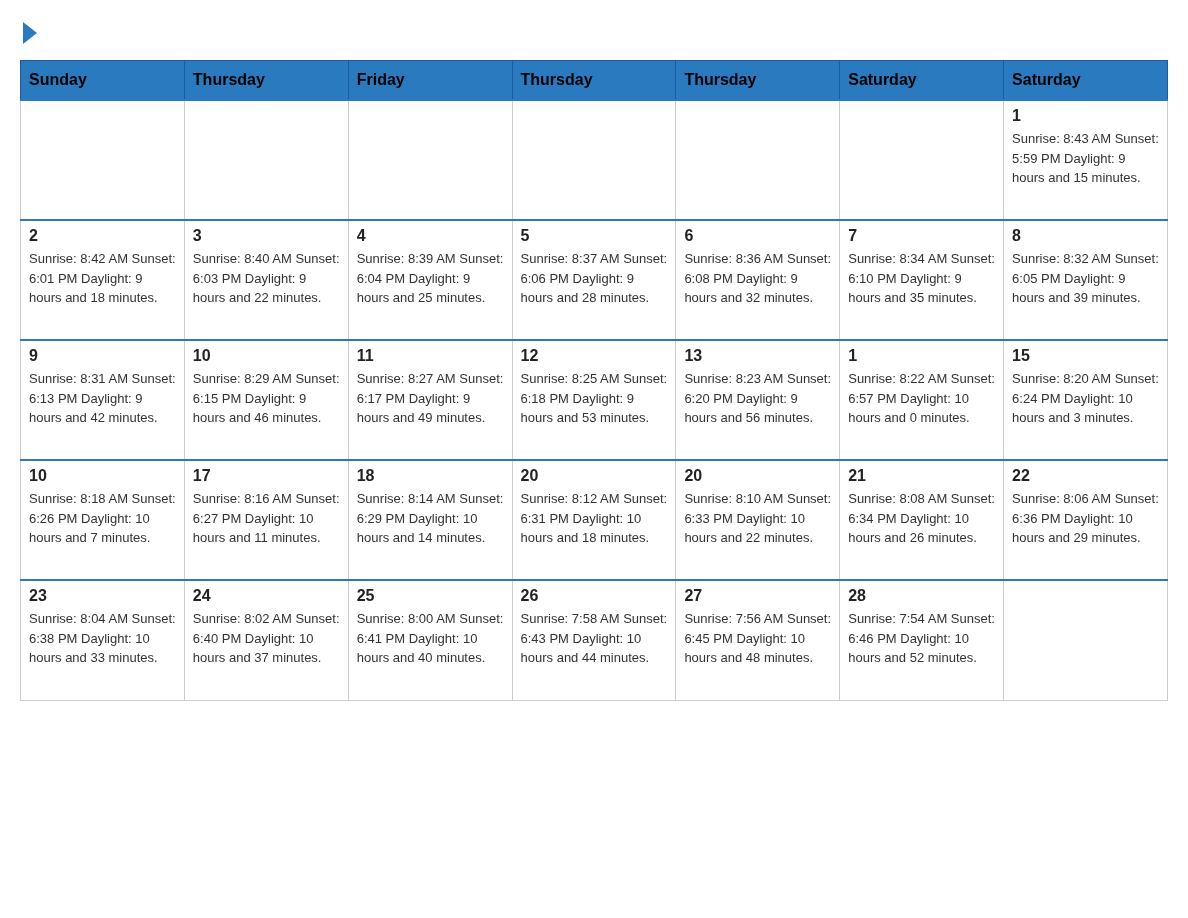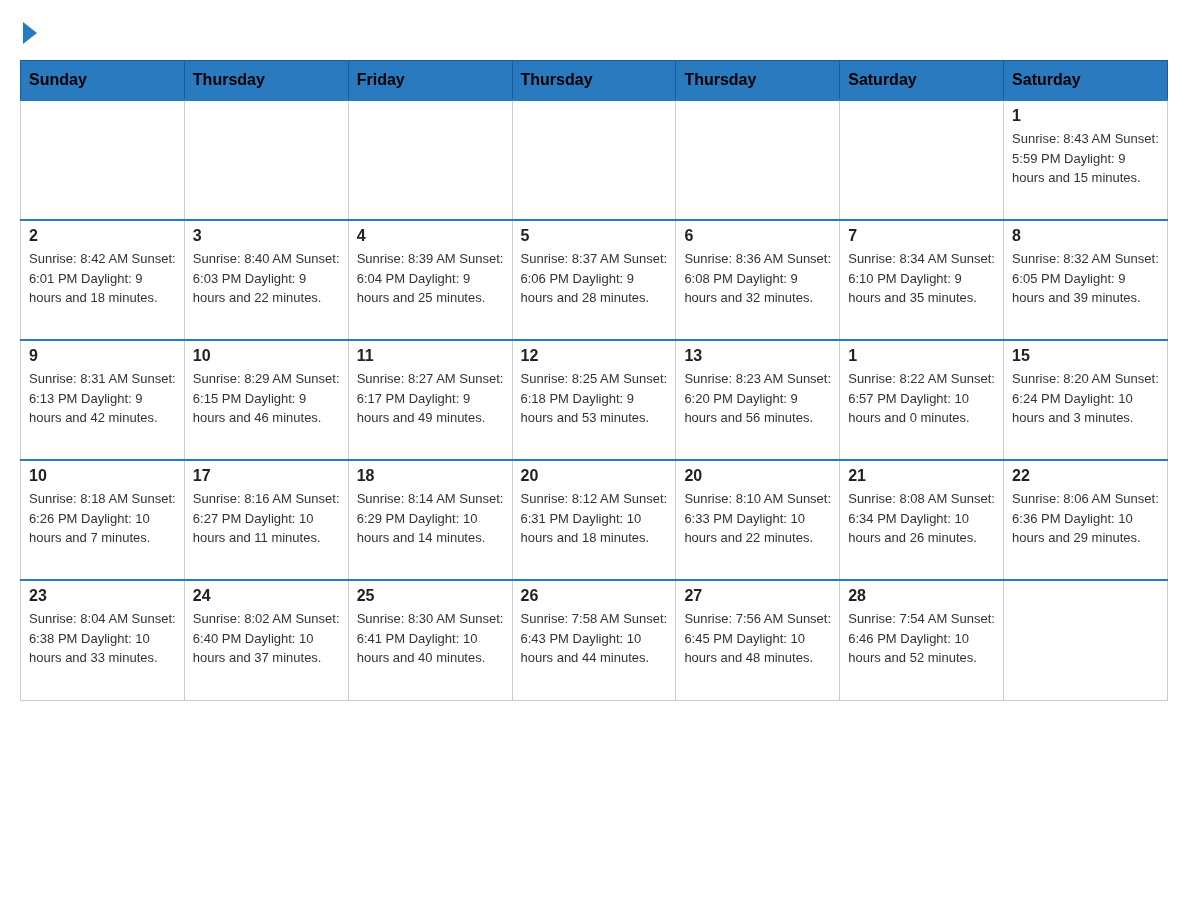--- a/index.html
+++ b/index.html
@@ -287,21 +287,21 @@
 Daylight: 10 hours and 33 minutes.</div>
         </td>
         <td>
           <div class="day-number">24</div>
           <div class="day-info">Sunrise: 8:02 AM
 Sunset: 6:40 PM
 Daylight: 10 hours and 37 minutes.</div>
         </td>
         <td>
           <div class="day-number">25</div>
-          <div class="day-info">Sunrise: 8:30 AM
+          <div class="day-info">Sunrise: 8:00 AM
 Sunset: 6:41 PM
 Daylight: 10 hours and 40 minutes.</div>
         </td>
         <td>
           <div class="day-number">26</div>
           <div class="day-info">Sunrise: 7:58 AM
 Sunset: 6:43 PM
 Daylight: 10 hours and 44 minutes.</div>
         </td>
         <td>

